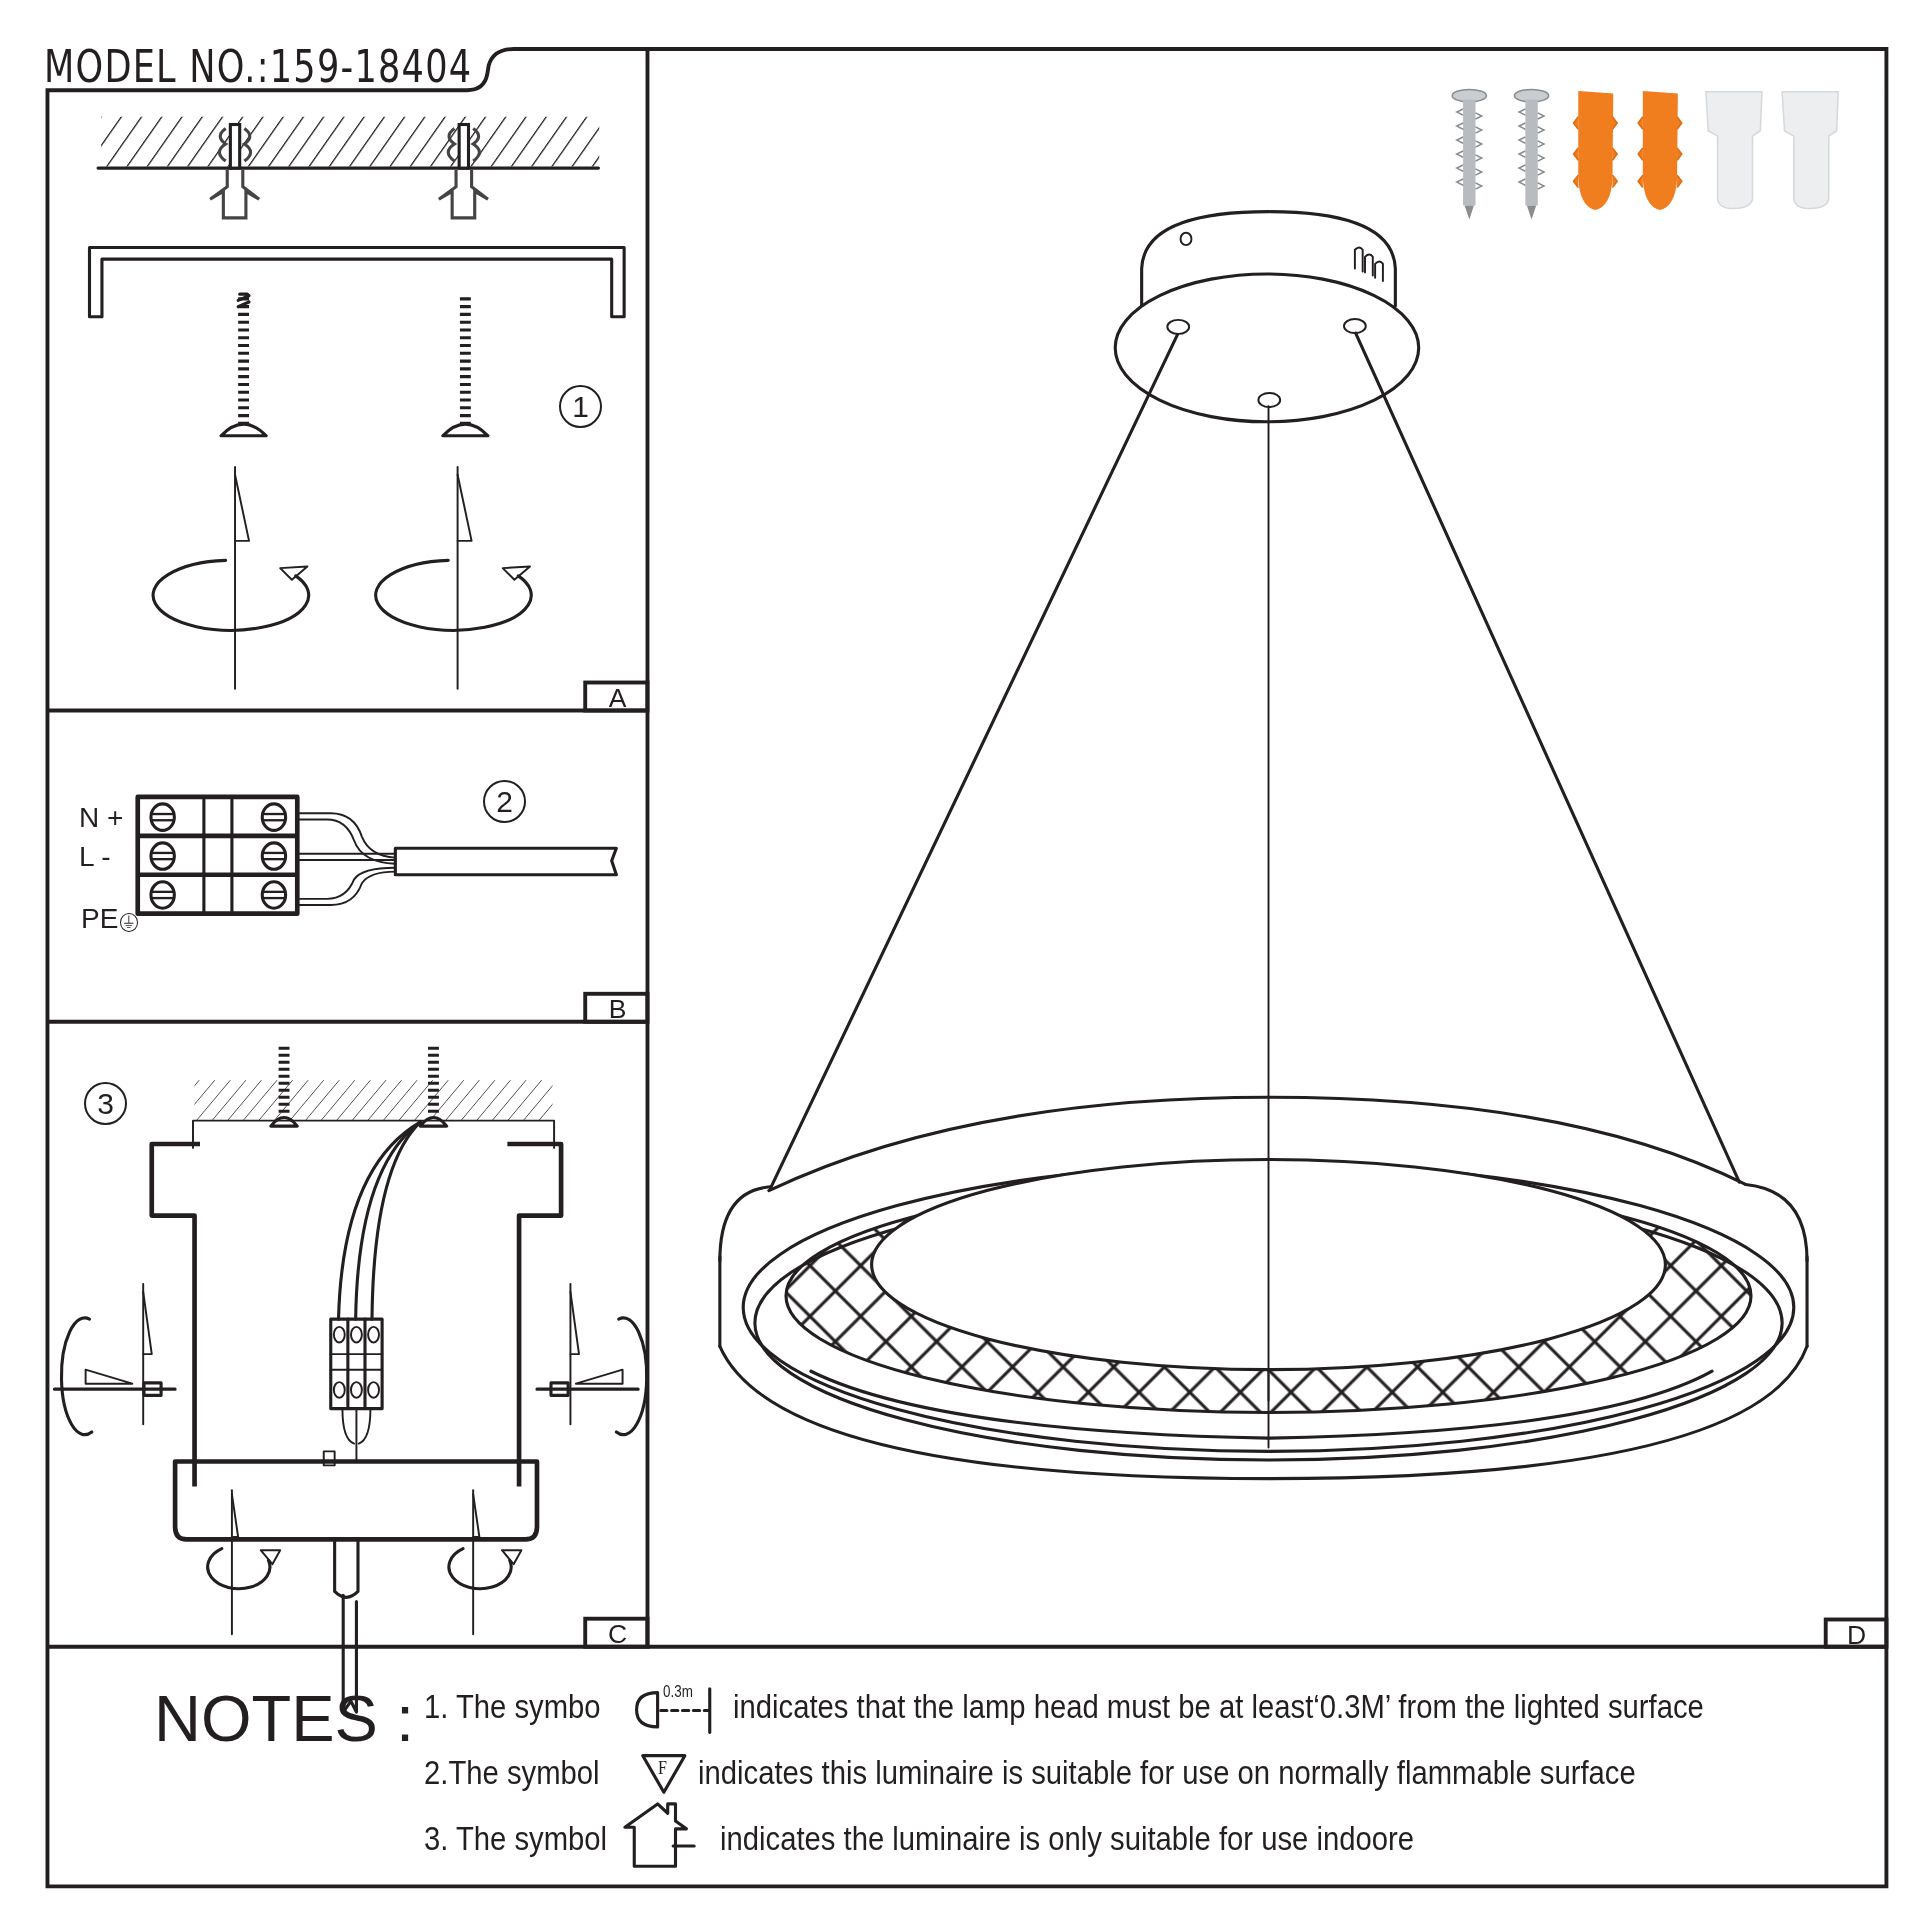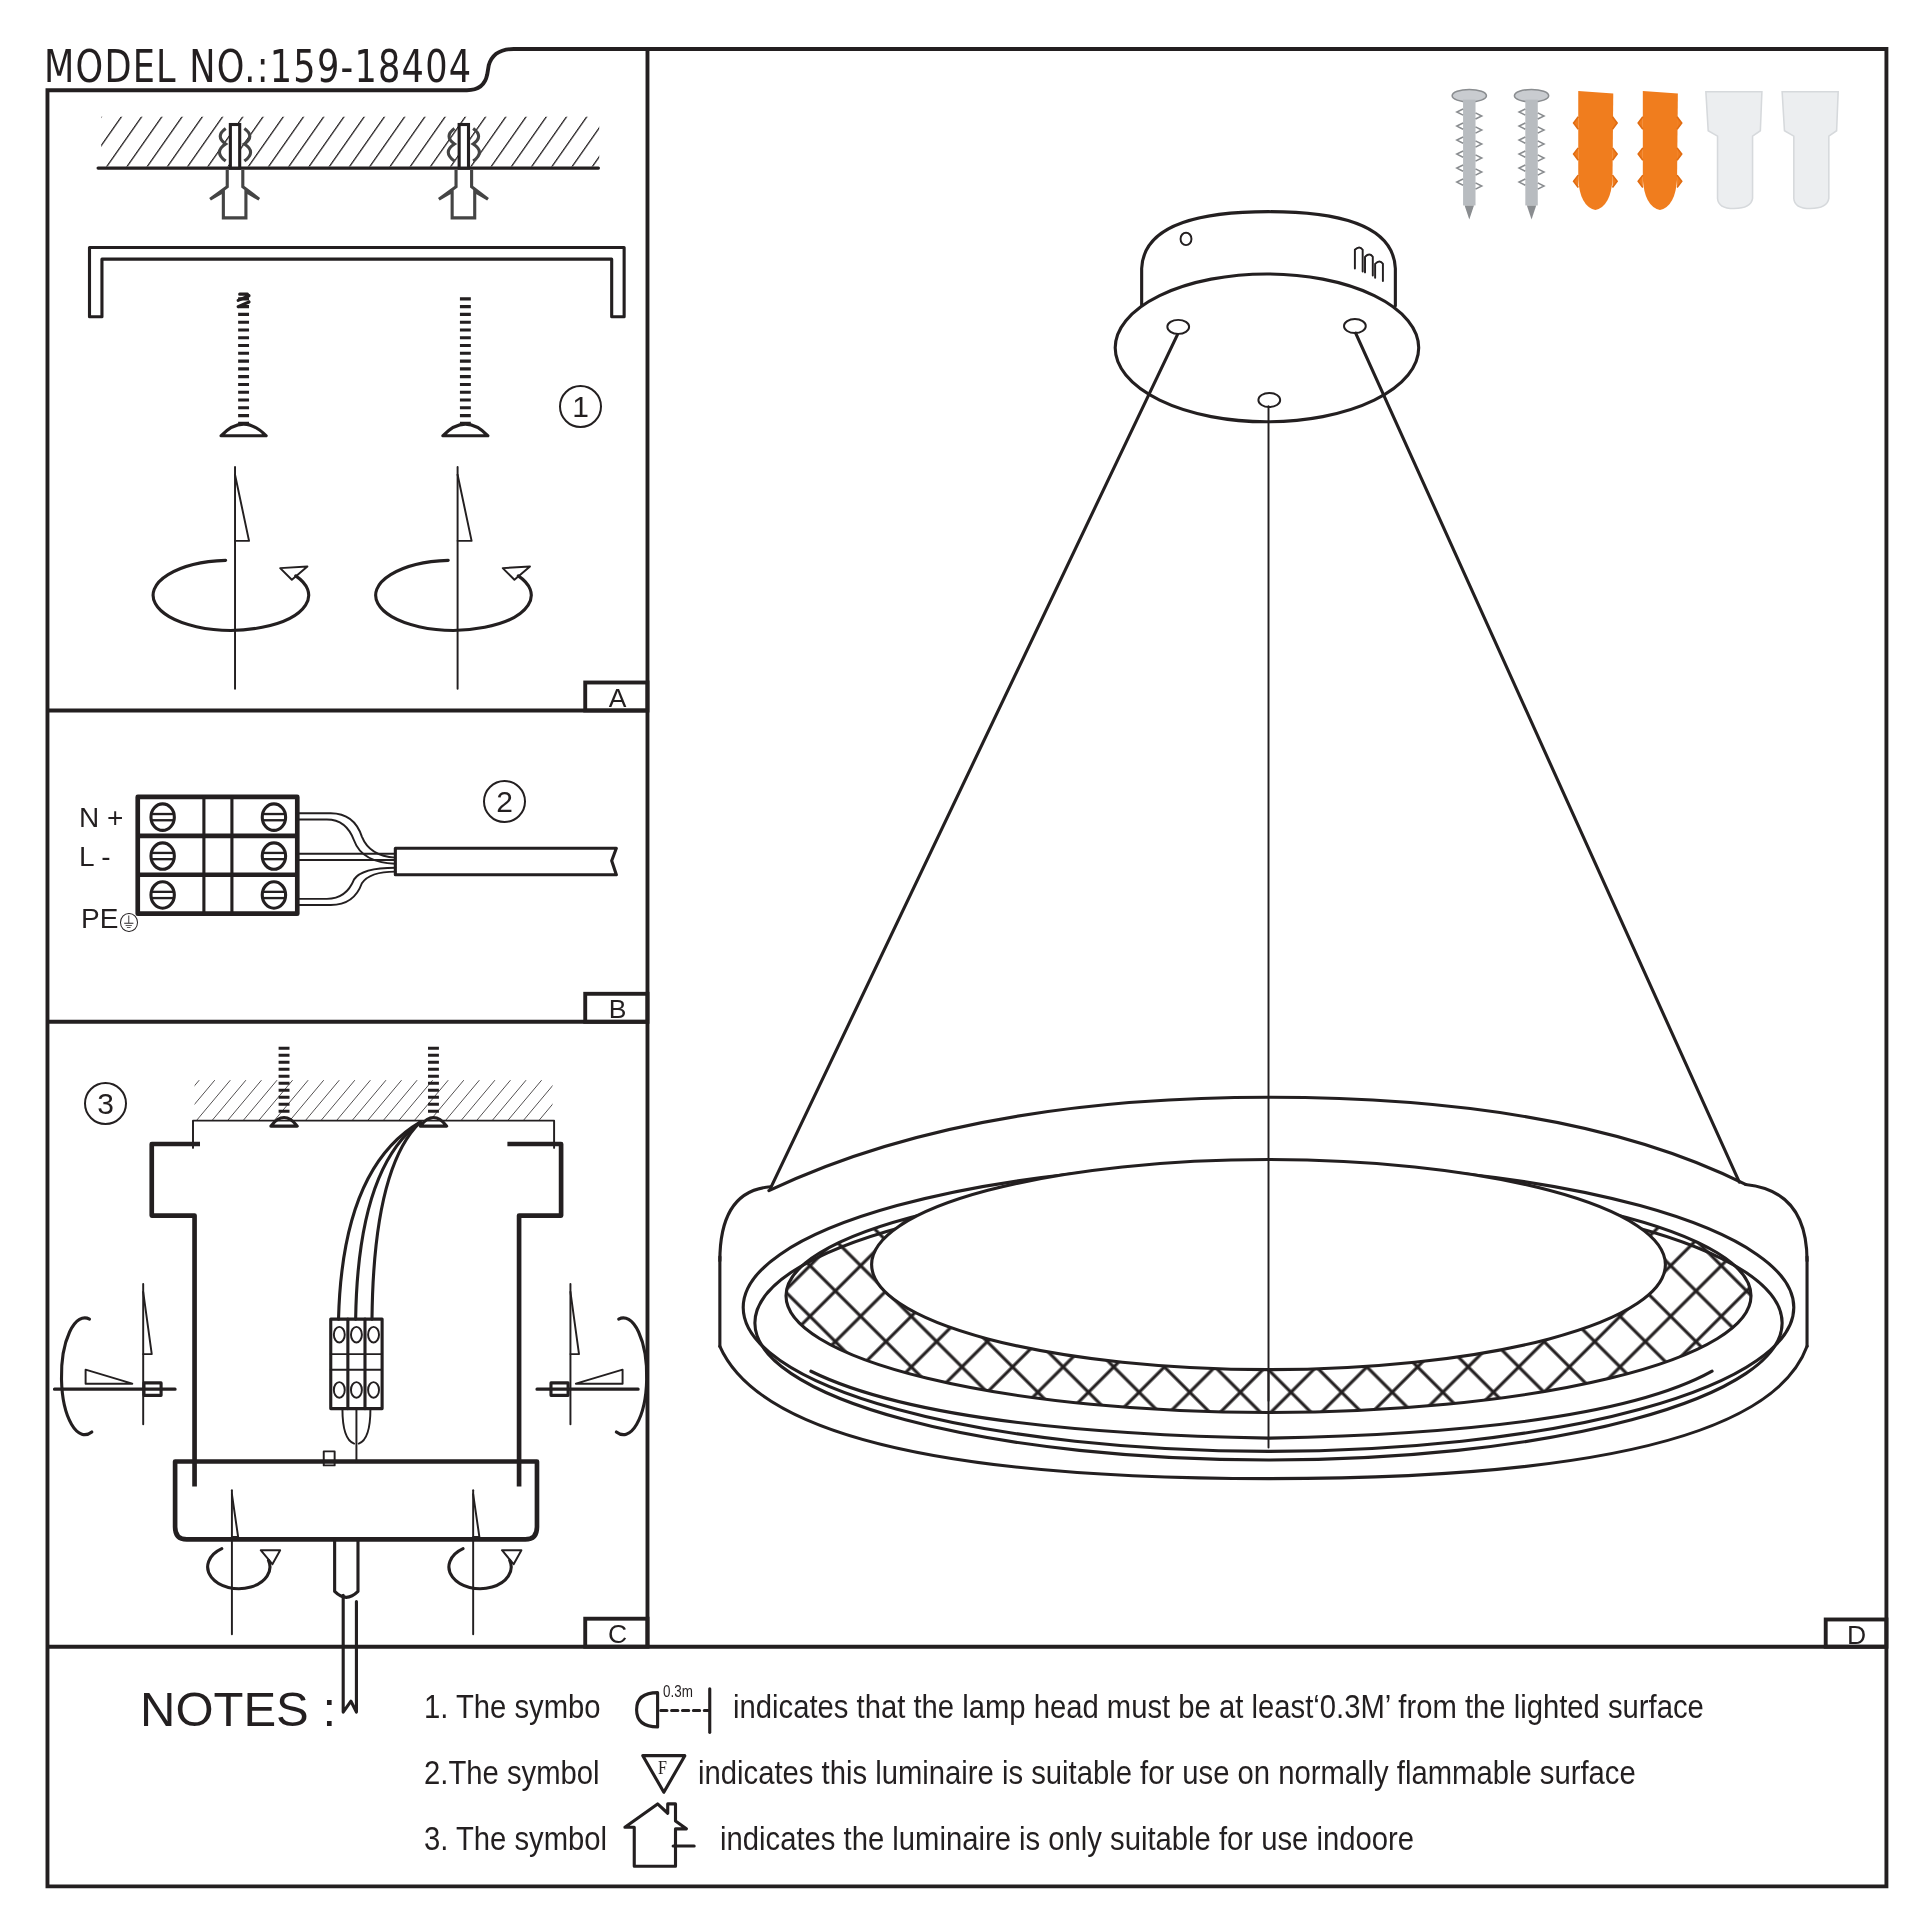--- a/index.html
+++ b/index.html
@@ -8,21 +8,21 @@
   .ln { fill:none; stroke:#231f20; stroke-width:4; stroke-linecap:round; stroke-linejoin:round; }
   .thin { fill:none; stroke:#231f20; stroke-width:2.5; stroke-linecap:round; stroke-linejoin:round; }
   .thick { fill:none; stroke:#231f20; stroke-width:6; stroke-linejoin:round; }
   .frame { fill:none; stroke:#231f20; stroke-width:5; }
   .gray { fill:none; stroke:#444; stroke-width:4; }
   .wfill { fill:#ffffff; stroke:#231f20; stroke-width:4; }
   .title { position:absolute; left:44px; top:40px; font-family:"DejaVu Sans", sans-serif; font-size:45px; letter-spacing:1.6px; transform:scaleX(0.78); transform-origin:left top; white-space:nowrap; }
   .panel-label { position:absolute; font-size:26.5px; text-align:center; width:61px; height:28px; line-height:30px; }
   .circnum { position:absolute; width:39px; height:39px; border:2.7px solid #231f20; border-radius:50%; font-size:30px; line-height:39px; text-align:center; }
   .terminal-label { position:absolute; font-size:28px; white-space:nowrap; }
-  .notes-title { position:absolute; left:140px; top:1681px; font-size:49px; white-space:nowrap; }
+  .notes-title { position:absolute; left:154px; top:1681px; font-size:65px; white-space:nowrap; }
   .note { position:absolute; font-size:34px; white-space:nowrap; transform:scaleX(0.86); transform-origin:left top; }
 </style>
 </head>
 <body>
 
 <svg class="sheet" viewBox="0 0 2480 2480" xmlns="http://www.w3.org/2000/svg">
   <defs>
     <pattern id="hatch" width="26" height="60" patternUnits="userSpaceOnUse" patternTransform="skewX(-35)">
       <line x1="0" y1="0" x2="0" y2="60" stroke="#231f20" stroke-width="4"></line>
     </pattern>

